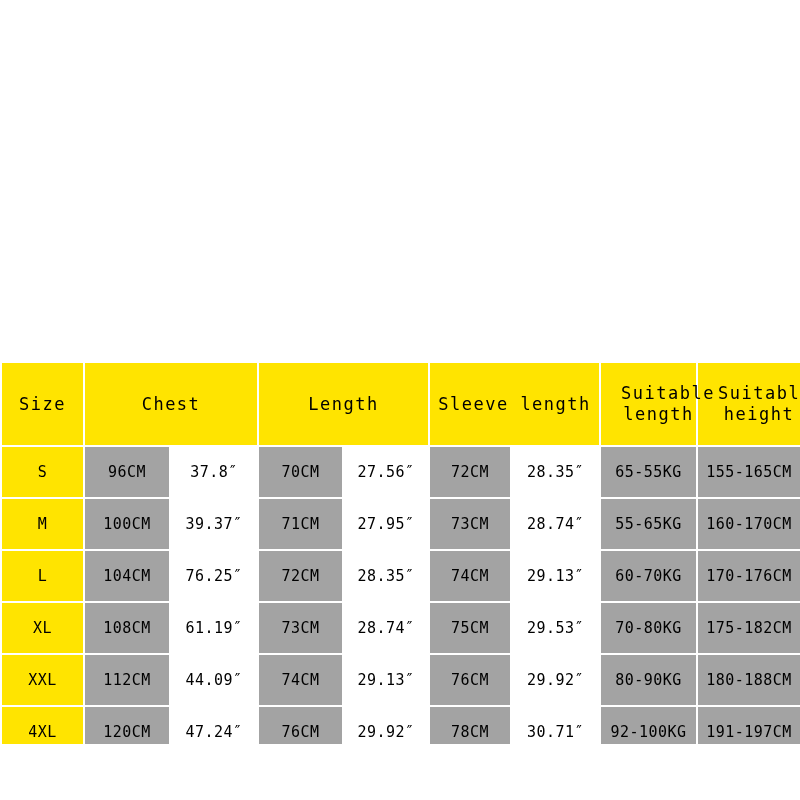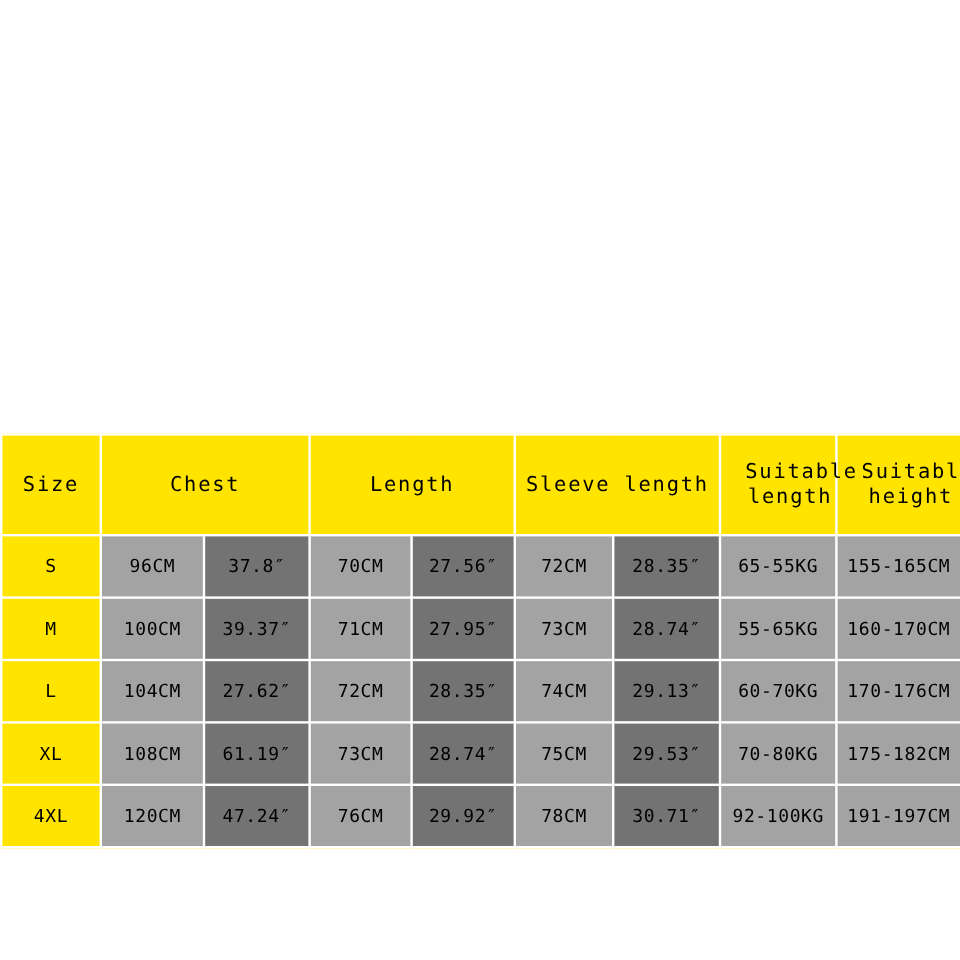--- a/index.html
+++ b/index.html
@@ -57,21 +57,21 @@
     background: #ffe400;
     font-size: 16px;
     letter-spacing: 1px;
   }
 
   td.val {
     background: #a3a3a3;
   }
 
   td.inch {
-    background: #737373;
+    background: #ffffff;
     letter-spacing: 0.5px;
   }
 
   
   col.c-size     { width: 83px; }
   col.c-chestcm  { width: 86px; }
   col.c-chestin  { width: 88px; }
   col.c-lencm    { width: 85px; }
   col.c-lenin    { width: 86px; }
   col.c-slvcm    { width: 82px; }
@@ -134,41 +134,52 @@
         <td class="inch">27.95″</td>
         <td class="val">73CM</td>
         <td class="inch">28.74″</td>
         <td class="val">55-65KG</td>
         <td class="val">160-170CM</td>
       </tr>
 
       <tr class="body">
         <td class="size-cell">L</td>
         <td class="val">104CM</td>
-        <td class="inch">27.62″</td>
+        <td class="inch">76.25″</td>
         <td class="val">72CM</td>
         <td class="inch">28.35″</td>
         <td class="val">74CM</td>
         <td class="inch">29.13″</td>
         <td class="val">60-70KG</td>
         <td class="val">170-176CM</td>
       </tr>
 
       <tr class="body">
         <td class="size-cell">XL</td>
         <td class="val">108CM</td>
         <td class="inch">61.19″</td>
         <td class="val">73CM</td>
         <td class="inch">28.74″</td>
         <td class="val">75CM</td>
         <td class="inch">29.53″</td>
         <td class="val">70-80KG</td>
         <td class="val">175-182CM</td>
       </tr>
 
+      <tr class="body">
+        <td class="size-cell">XXL</td>
+        <td class="val">112CM</td>
+        <td class="inch">44.09″</td>
+        <td class="val">74CM</td>
+        <td class="inch">29.13″</td>
+        <td class="val">76CM</td>
+        <td class="inch">29.92″</td>
+        <td class="val">80-90KG</td>
+        <td class="val">180-188CM</td>
+      </tr>
 
 
       <tr class="body">
         <td class="size-cell">4XL</td>
         <td class="val">120CM</td>
         <td class="inch">47.24″</td>
         <td class="val">76CM</td>
         <td class="inch">29.92″</td>
         <td class="val">78CM</td>
         <td class="inch">30.71″</td>

